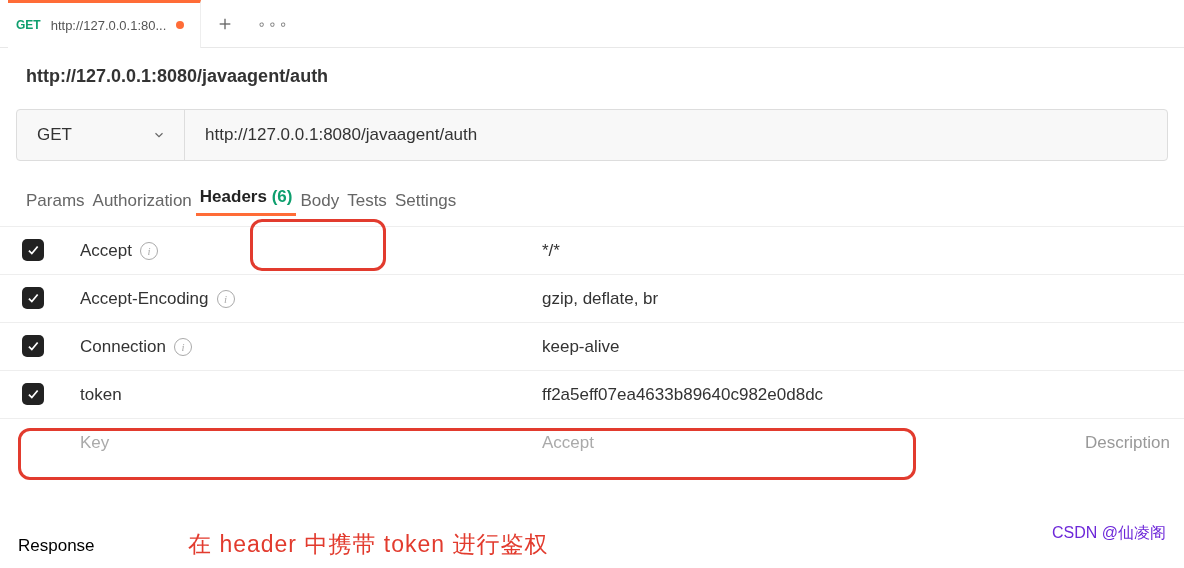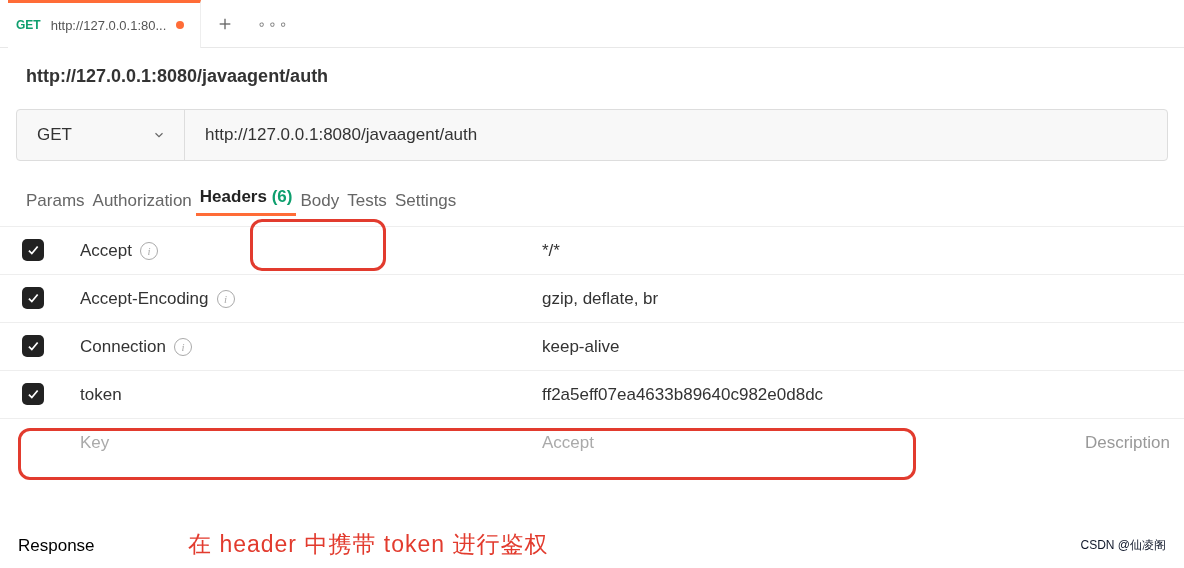--- a/index.html
+++ b/index.html
@@ -130,24 +130,24 @@
   position: absolute;
   bottom: 8px;
   left: 188px;
   font-size: 23px;
   color: #e23b2e;
   font-weight: 400;
   letter-spacing: 1px;
 }
 .watermark {
   position: absolute;
-  bottom: 14px;
+  bottom: 24px;
   right: 18px;
-  font-size: 12px;
-  color: #0f172a;
+  font-size: 16px;
+  color: #6d28d9;
 }
 </style>
 </head>
 <body>
 
 <div class="tabbar">
   <div class="req-tab">
     <span class="method">GET</span>
     <span class="title">http://127.0.0.1:80...</span>
     <span class="dot"></span>

